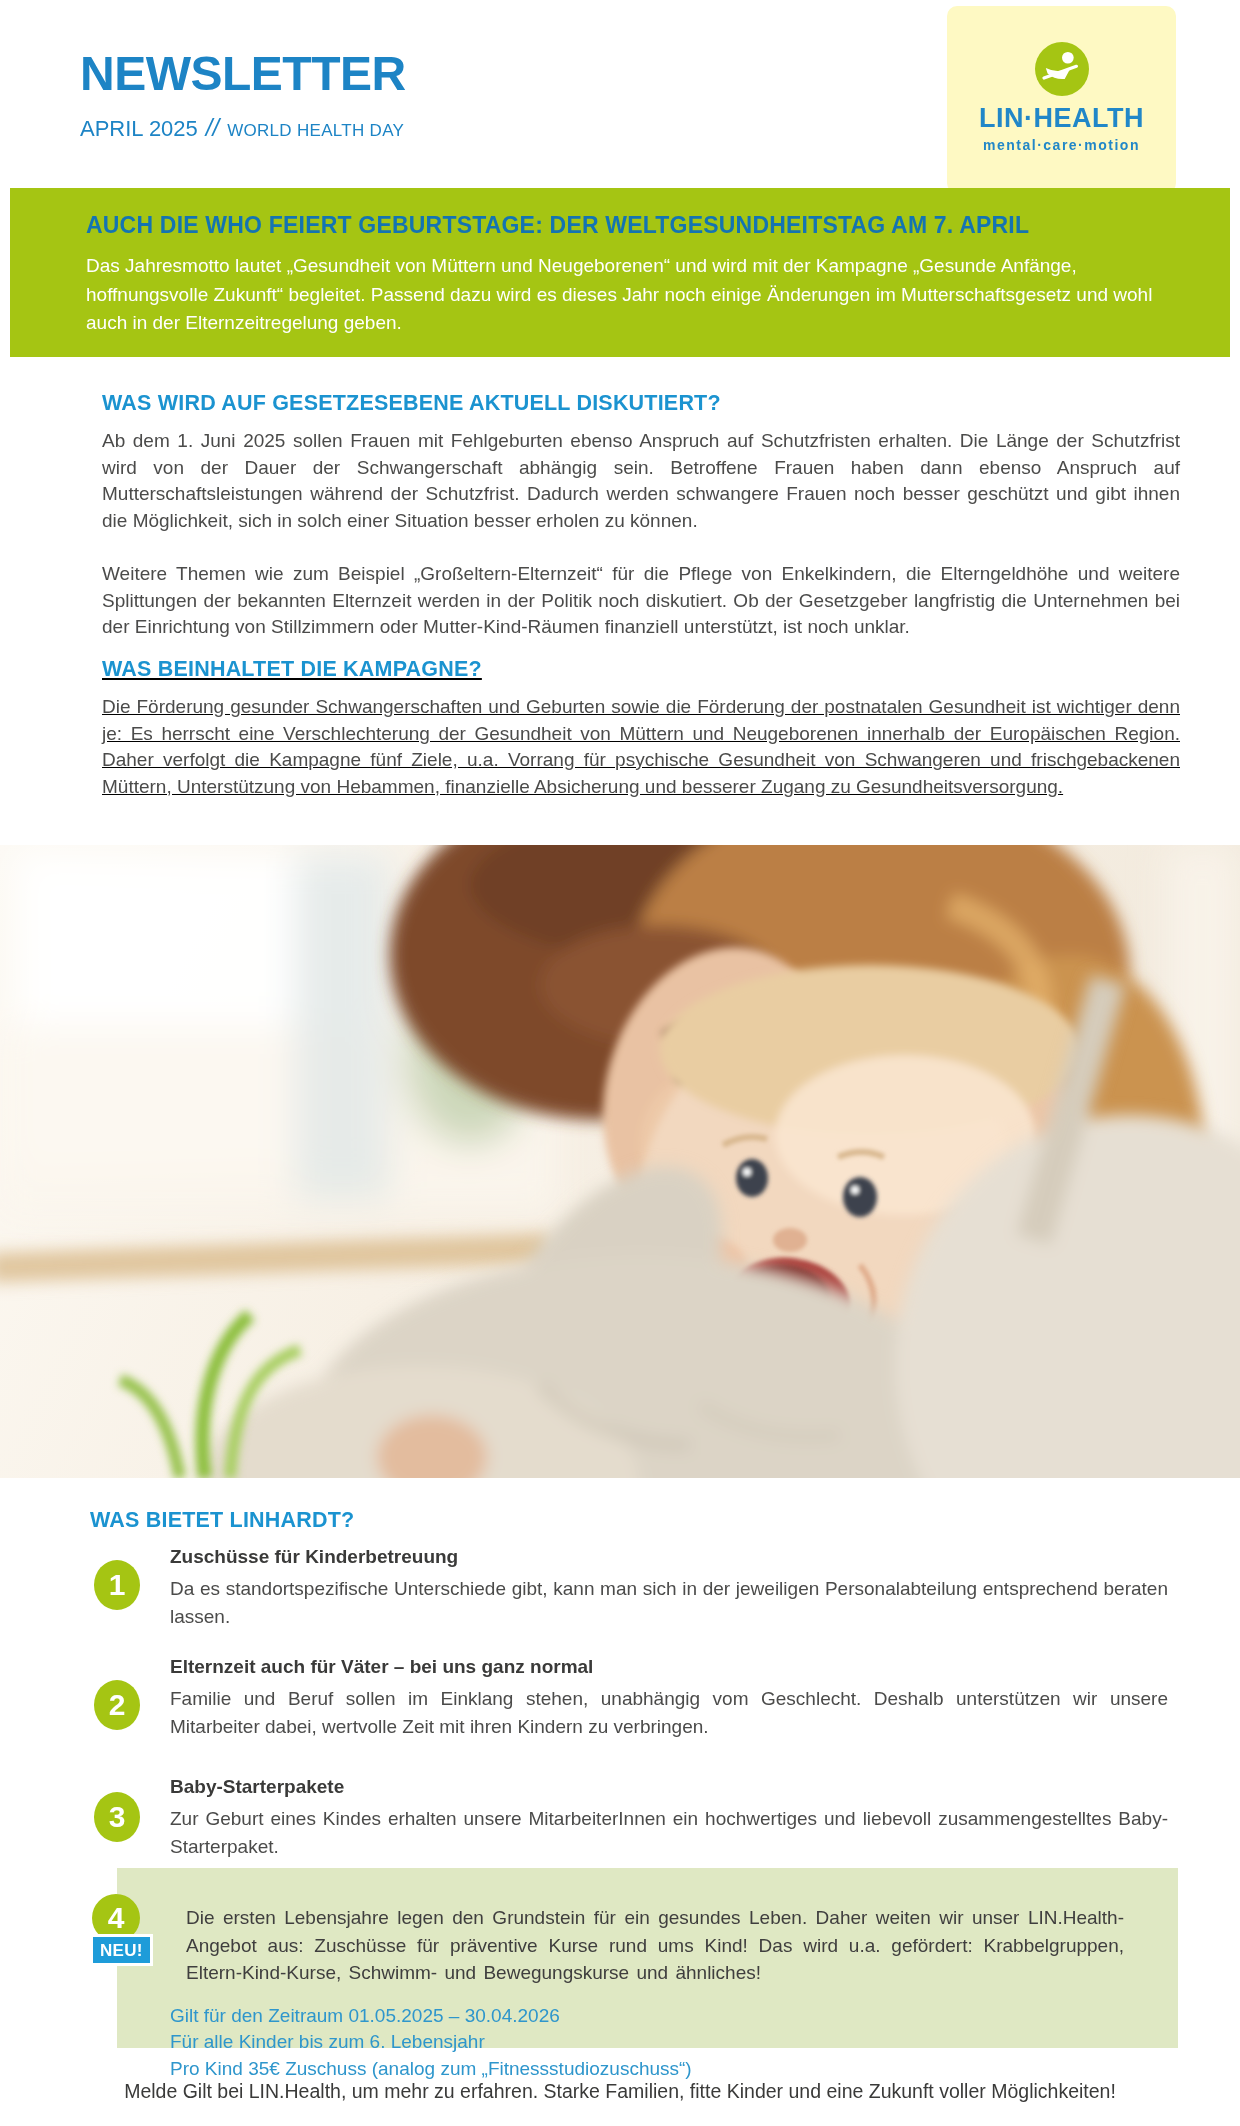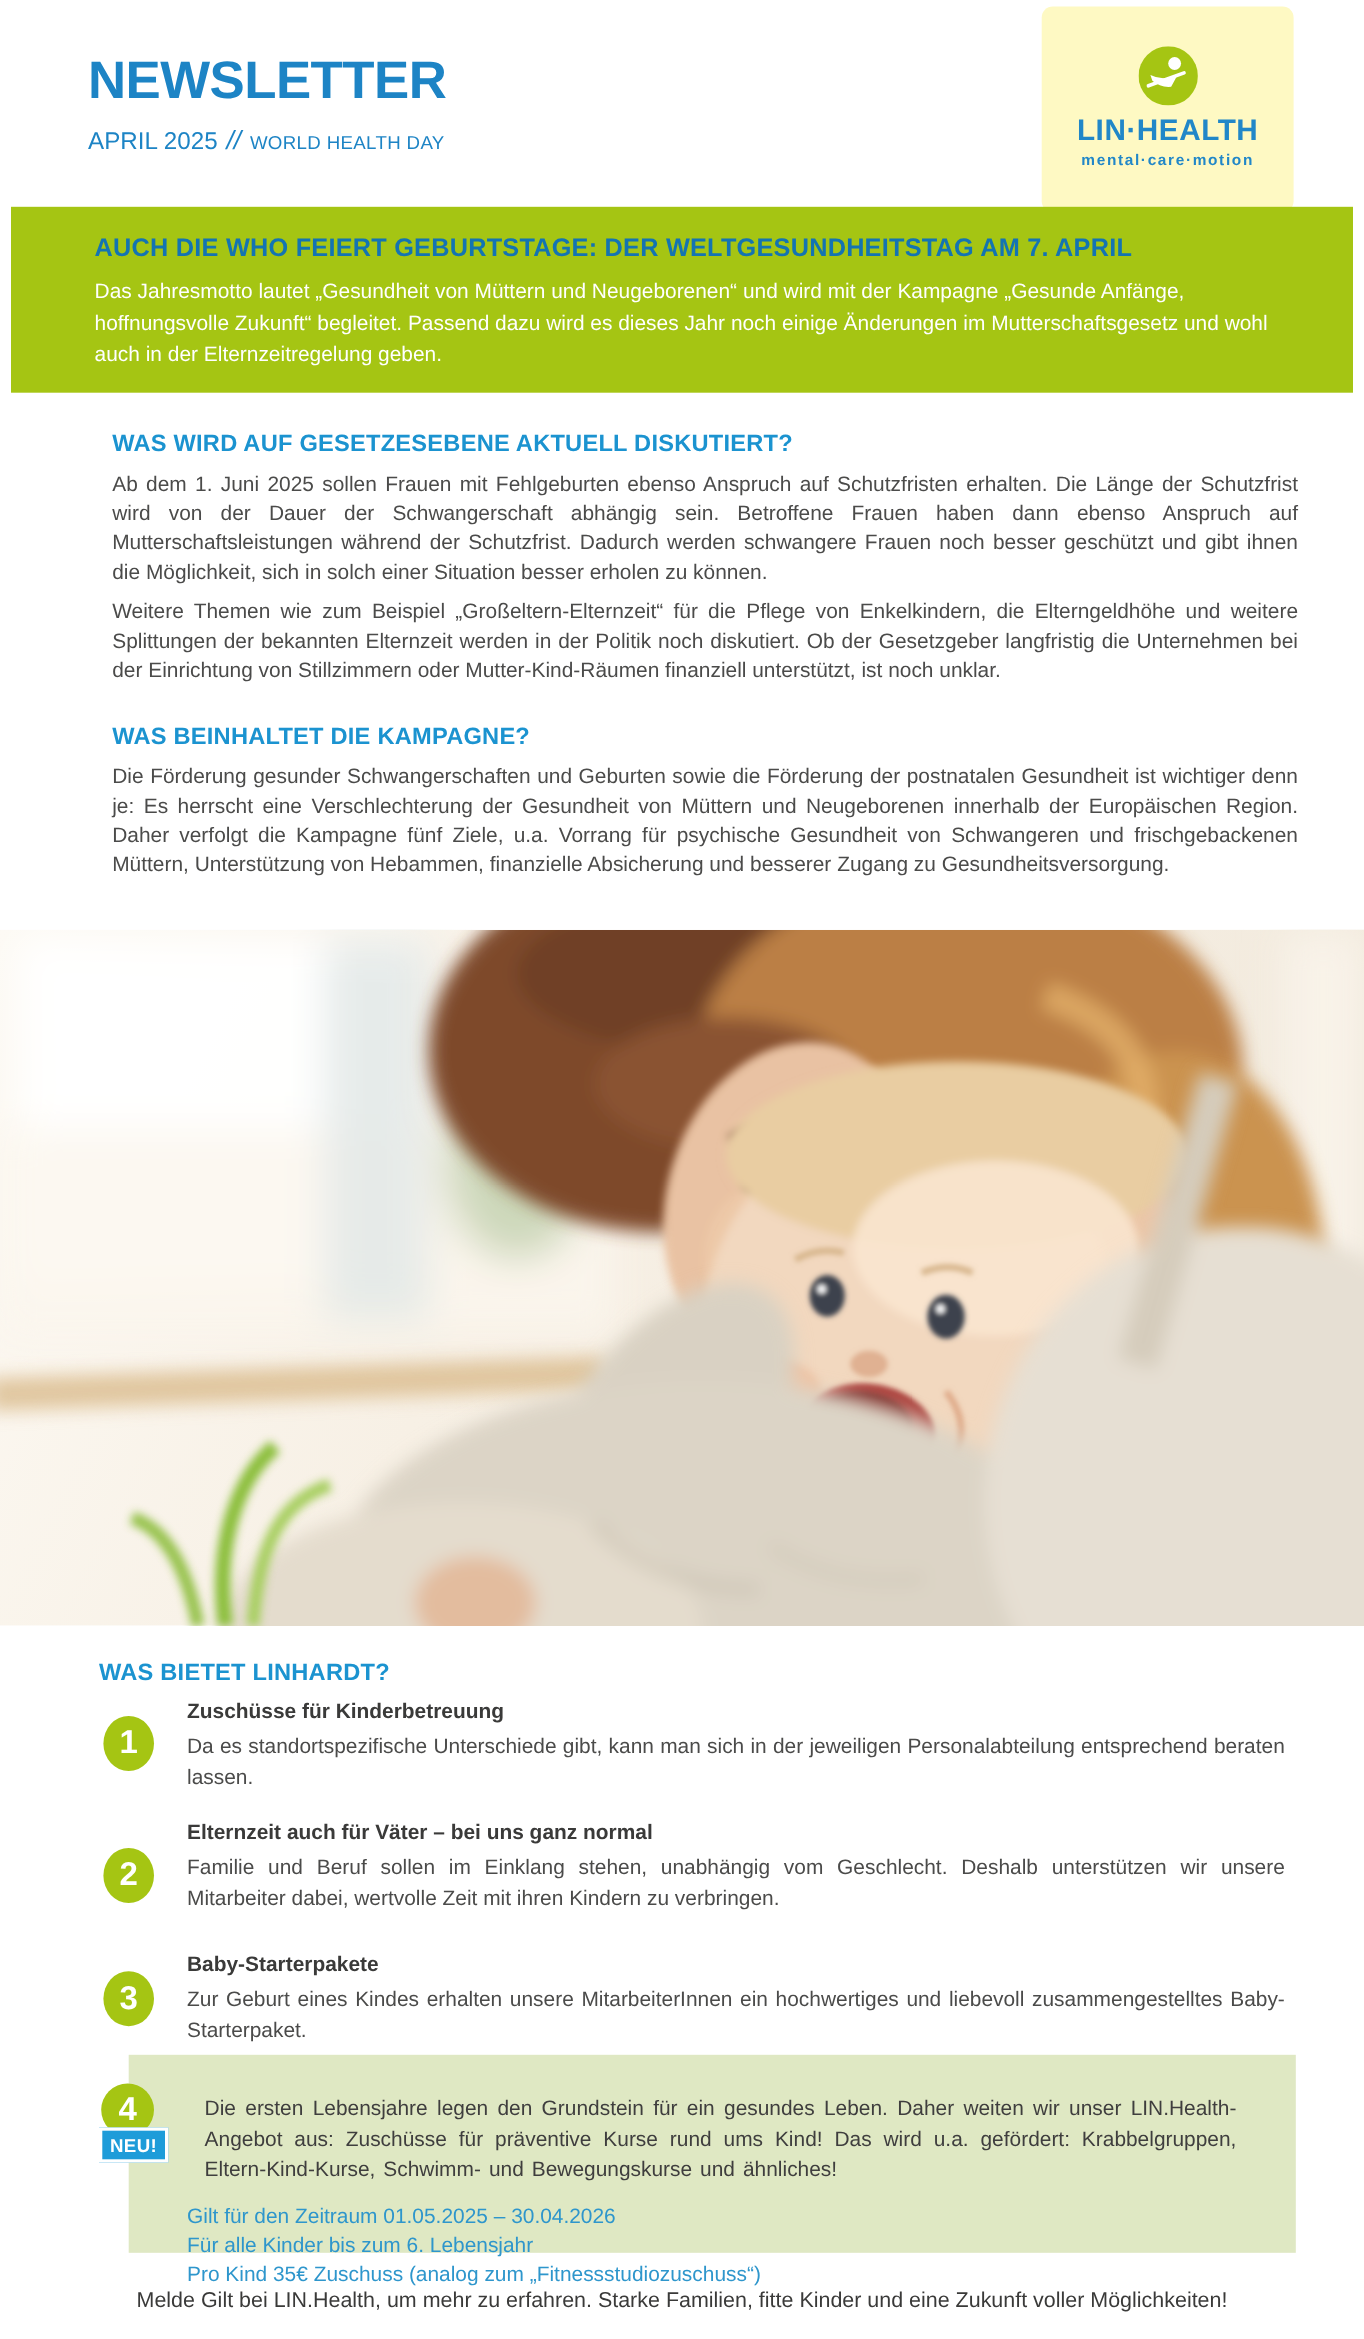--- a/index.html
+++ b/index.html
@@ -25,23 +25,23 @@
   .banner{position:absolute;left:10px;top:188px;width:1220px;height:169px;background:#a5c513;
           box-sizing:border-box;padding:24px 55px 0 76px;}
   .banner-heading{margin:0;font-size:23px;font-weight:bold;color:#1474b2;letter-spacing:0.2px;}
   .banner-body{margin:13px 0 0;color:#ffffff;font-size:19px;line-height:28.5px;max-width:1075px;}
   .banner-body b{font-weight:normal;}
 
   
   .section{position:absolute;left:102px;width:1078px;}
   .section-h{margin:0;font-size:21.5px;font-weight:bold;color:#1b93d0;letter-spacing:0.2px;}
   .body-p{font-size:19px;line-height:26.5px;color:#4b4b4a;text-align:justify;margin:12px 0 0;}
-  .body-p + .body-p{margin-top:10px;}
+  .body-p + .body-p{margin-top:27px;}
   #section-law{top:391px;}
-  #section-campaign{top:657px;}
+  #section-campaign{top:657px;text-decoration:underline;}
 
   
   .photo{position:absolute;left:0;top:845px;width:1240px;height:633px;overflow:hidden;}
   .photo svg{display:block;width:100%;height:100%;}
 
   
   #offers-heading{position:absolute;left:90px;top:1508px;}
   .offer-item{position:absolute;left:90px;width:1078px;}
   #offer-1{top:1546px;} #offer-2{top:1656px;} #offer-3{top:1776px;}
   .num-badge{position:absolute;left:4px;width:46px;height:50px;background:#a5c513;border-radius:50%;

